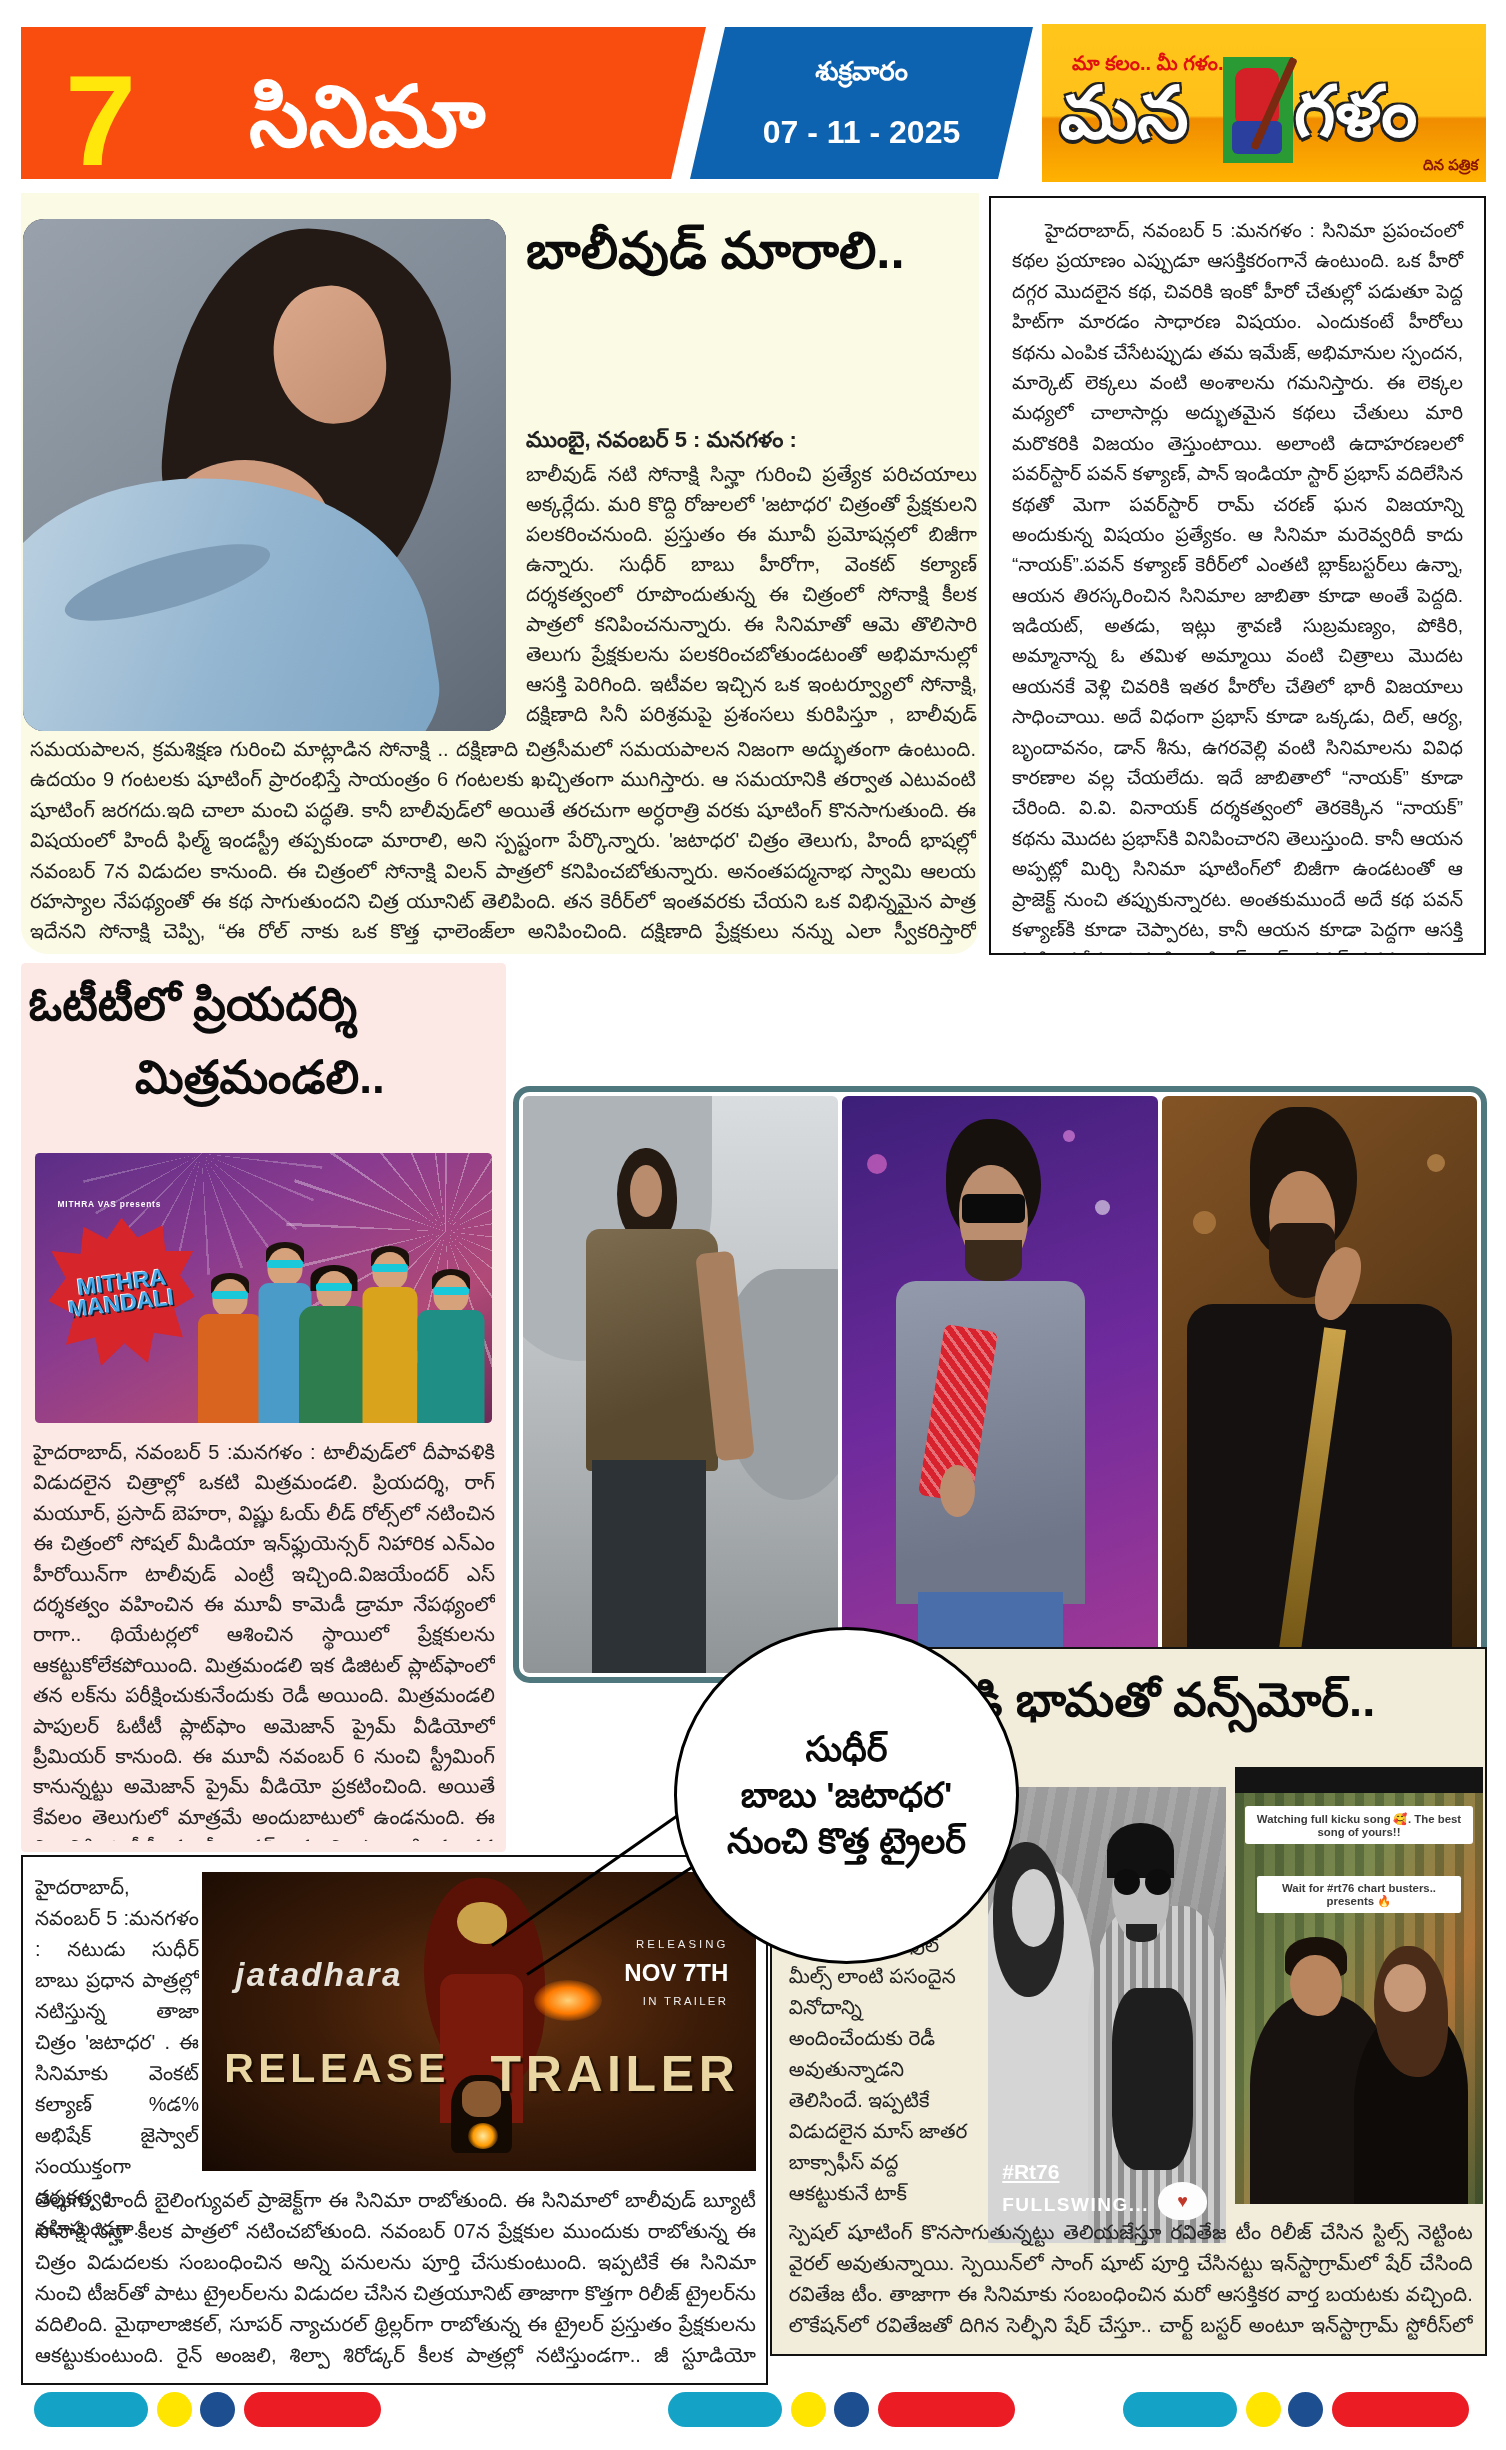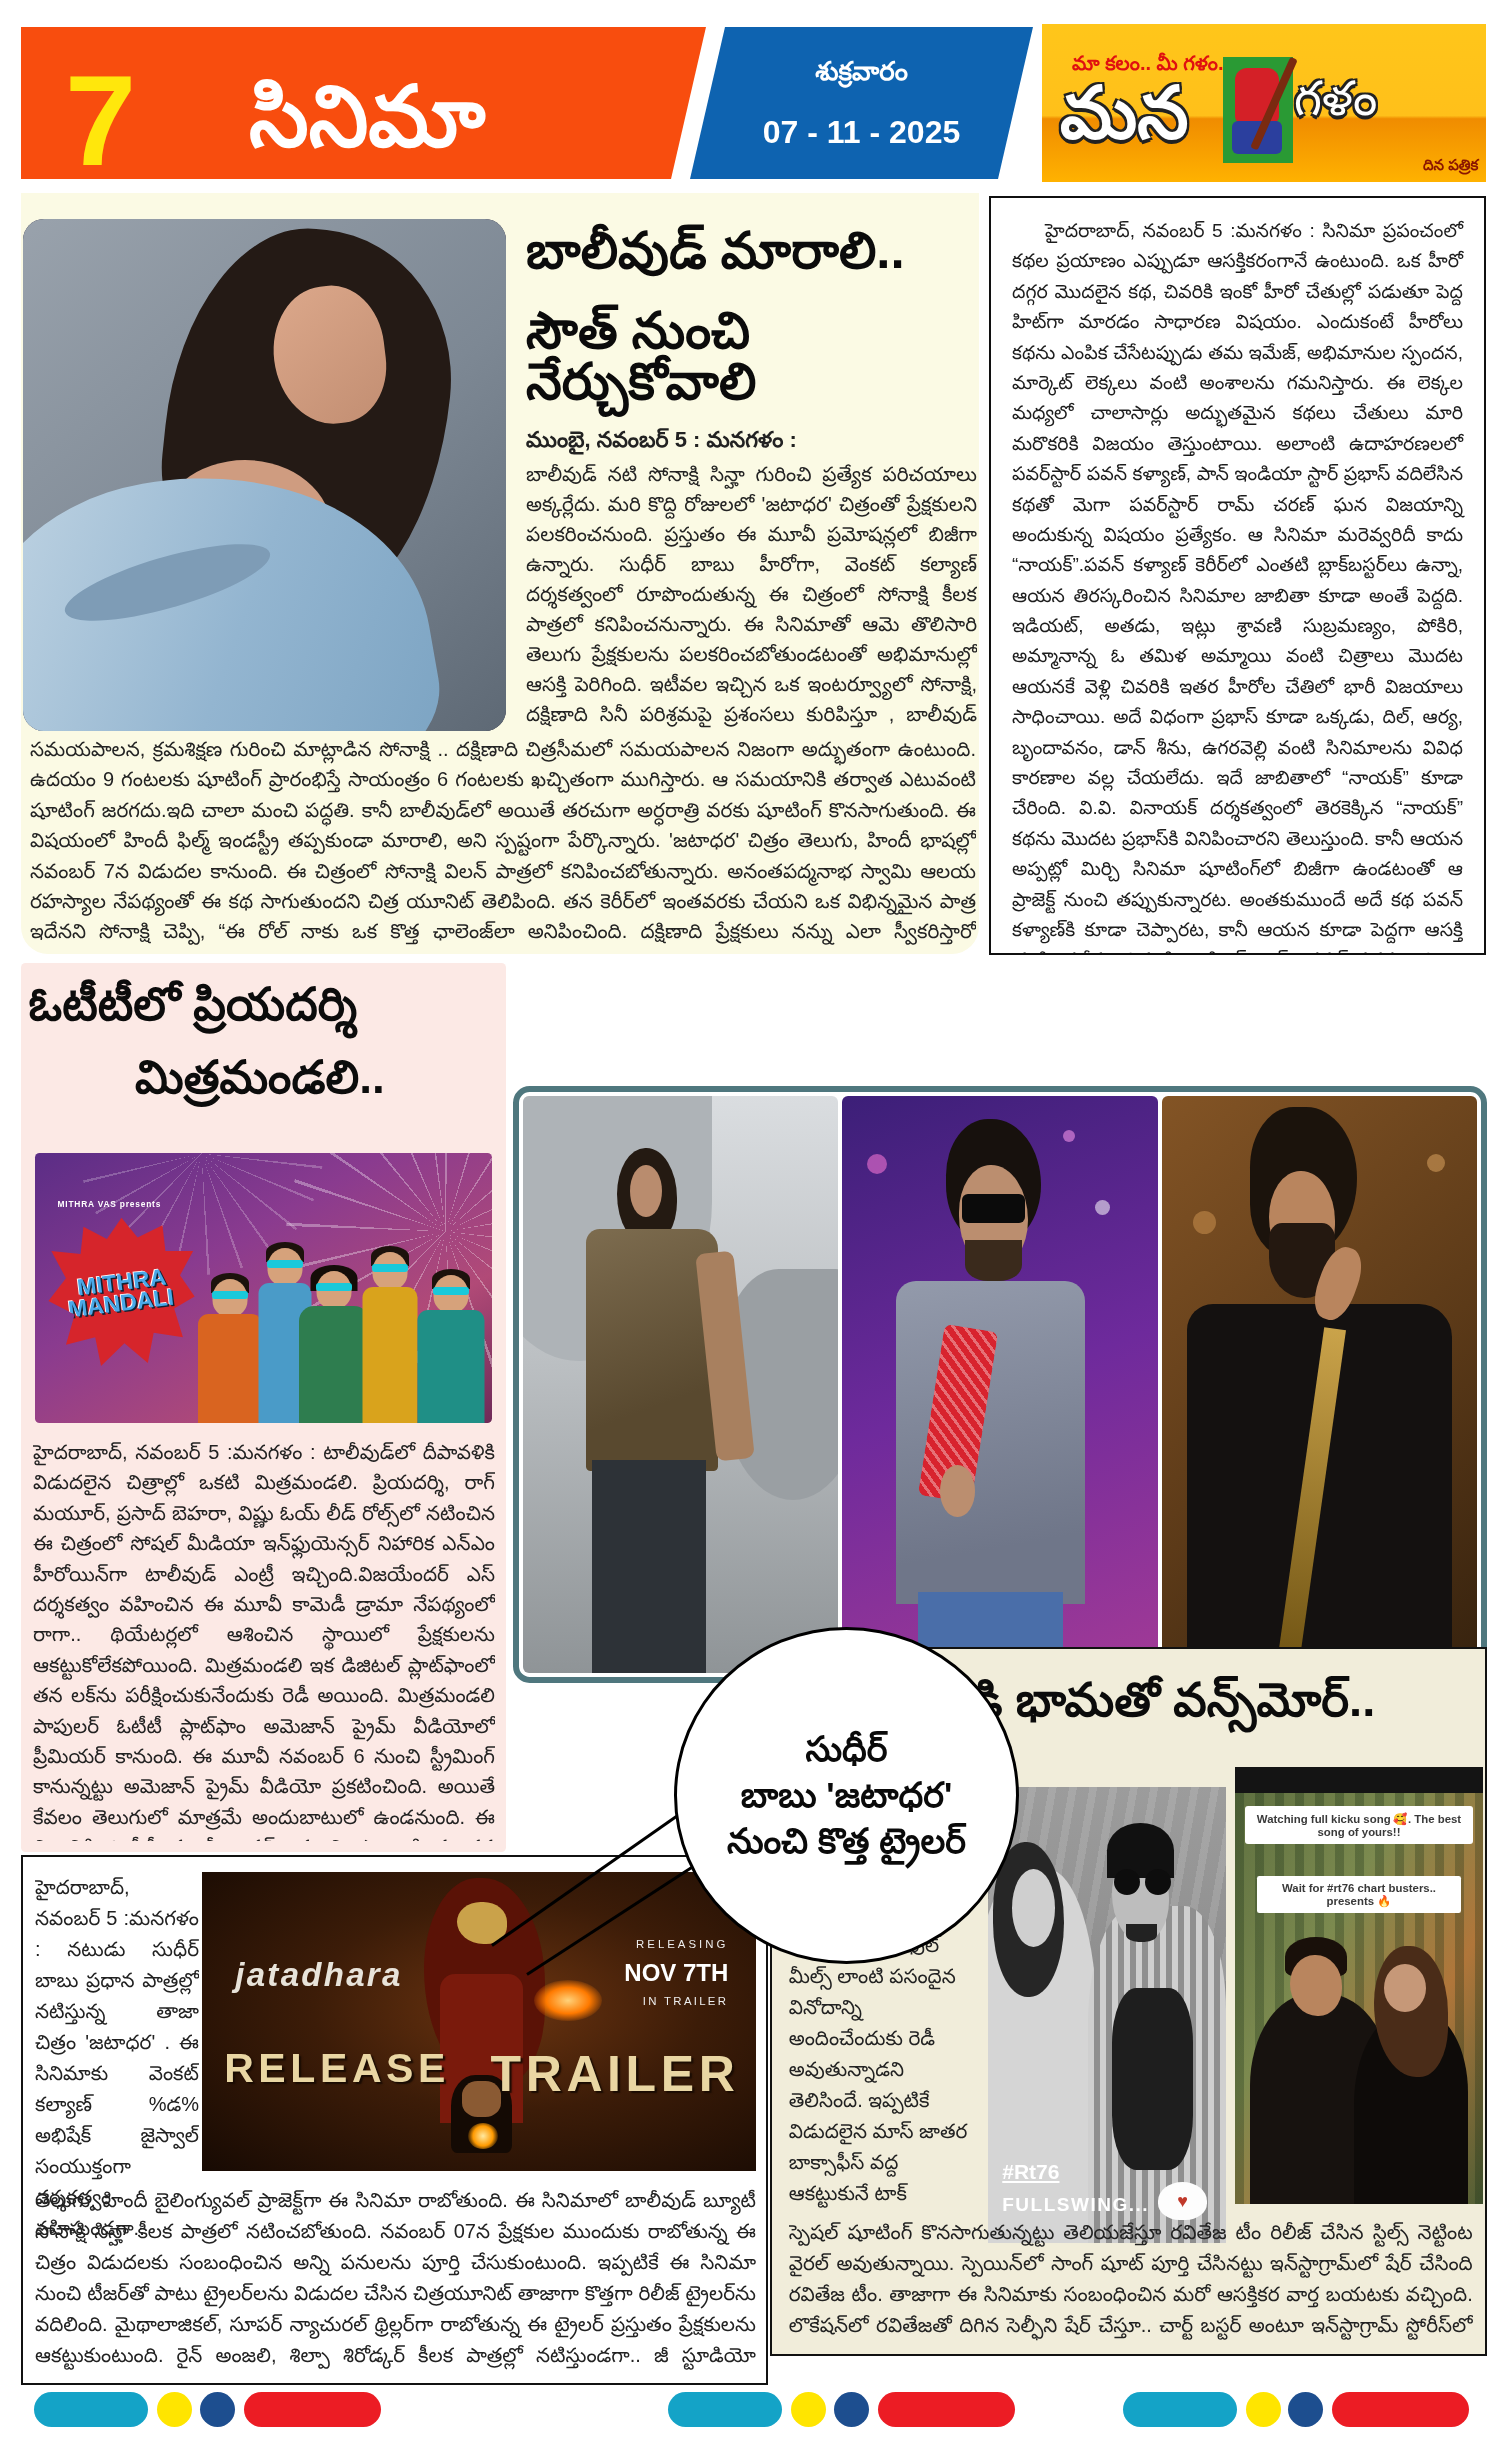--- a/index.html
+++ b/index.html
@@ -17,21 +17,21 @@
   .hdr-blue { left:690px; top:27px; width:343px; height:152px; background:#0e63b0;
               clip-path:polygon(35px 0,100% 0,calc(100% - 35px) 100%,0 100%);
               display:flex; flex-direction:column; align-items:center; justify-content:center; gap:21px; }
   .hdr-weekday { font-size:26px; font-weight:700; color:#fff; }
   .hdr-date { font-size:32px; font-weight:800; color:#fff; }
   .hdr-logo { left:1042px; top:24px; width:444px; height:158px;
               background:linear-gradient(180deg,#ffc61a 0%,#ffc01a 58%,#f08c00 60%,#ffb200 100%); }
   .logo-tagline { left:30px; top:12px; font-size:20px; font-weight:800; color:#e01010;margin-top:16px; }
   .logo-word1 { left:18px; top:47px; font-size:73px; font-weight:900; color:#fff;
                 text-shadow:-2.3px -2.3px 0 #222,2.3px -2.3px 0 #222,-2.3px 2.3px 0 #222,2.3px 2.3px 0 #222,0 3.8px 0 #222; }
-  .logo-word2 { left:252px; top:47px; font-size:48px; font-weight:400; color:#fff;
+  .logo-word2 { left:252px; top:47px; font-size:71px; font-weight:700; color:#fff;
                 text-shadow:-2.3px -2.3px 0 #222,2.3px -2.3px 0 #222,-2.3px 2.3px 0 #222,2.3px 2.3px 0 #222,0 3.8px 0 #222; }
   .logo-green { left:181px; top:33px; width:70px; height:106px; background:#2a9a34; }
   .fist { left:193px; top:44px; width:44px; height:56px; background:#d42027; border-radius:12px 12px 7.6px 7.6px; }
   .fist-band { left:190px; top:97px; width:50px; height:33px; background:#2b3f9e; border-radius:6px; }
   .pen { left:228px; top:30px; width:7.6px; height:99px; background:#7a2a10; transform:rotate(24deg); border-radius:3px; }
   .logo-sub { right:7.6px; bottom:4.6px; font-size:15px; font-weight:700; color:#8a1500; }
 
   
   .art1 { left:21px; top:193px; width:958px; height:761px; background:#fbfae4; border-radius:0 0 27px 27px; }
   .art1-photo { left:1.5px; top:26px; width:483px; height:512px; background:#232038; border-radius:21px; overflow:hidden; }
@@ -216,21 +216,20 @@
     <div class="abs art1-photo">
       <div class="abs ph1-bg"></div>
       <div class="abs ph1-hair"></div>
       <div class="abs ph1-back"></div>
       <div class="abs ph1-face"></div>
       <div class="abs ph1-jacket"></div>
       <div class="abs ph1-fold"></div>
     </div>
   </div>
   <div class="abs art1-h1 heavy">బాలీవుడ్ మారాలి..</div>
-  <div class="abs art1-h2 heavy">సౌత్ నుంచి నేర్చుకోవాలి</div>
   <div class="abs art1-date">ముంబై, నవంబర్ 5 : మనగళం  :</div>
   <div class="abs art1-bodycol jt">బాలీవుడ్ నటి సోనాక్షి సిన్హా గురించి ప్రత్యేక పరిచయాలు అక్కర్లేదు. మరి కొద్ది రోజులలో 'జటాధర' చిత్రంతో ప్రేక్షకులని పలకరించనుంది. ప్రస్తుతం ఈ మూవీ ప్రమోషన్లలో బిజీగా ఉన్నారు. సుధీర్ బాబు హీరోగా, వెంకట్ కల్యాణ్ దర్శకత్వంలో రూపొందుతున్న ఈ చిత్రంలో సోనాక్షి కీలక పాత్రలో కనిపించనున్నారు. ఈ సినిమాతో ఆమె తొలిసారి తెలుగు ప్రేక్షకులను పలకరించబోతుండటంతో అభిమానుల్లో ఆసక్తి పెరిగింది. ఇటీవల ఇచ్చిన ఒక ఇంటర్వ్యూలో సోనాక్షి, దక్షిణాది సినీ పరిశ్రమపై ప్రశంసలు కురిపిస్తూ , బాలీవుడ్ కూడా కొన్ని అంశాల్లో మారాల్సిన అవసరం ఉందని స్పష్టం చేశారు.నేను ఇంతకుముందు తమిళ సినిమా 'లింగ' లో నటించాను. చాలా ఏళ్ల తర్వాత ఇప్పుడు 'జటాధర' చిత్రంతో తెలుగు ప్రేక్షకుల ముందుకు వస్తున్నాను. నిజానికి సౌత్ ఇండస్ట్రీలో పనిచేయాలన్న ఆసక్తి నాకు ఎప్పటినుంచో ఉంది. కానీ వరుస షూటింగ్స్, డేట్స్ సర్దుబాటు సమస్యల వల్ల ఇప్పటివరకు సాధ్యపడలేదు అని సోనాక్షి తెలిపారు. సౌత్ ఫిల్మ్ ఇండస్ట్రీలో ఉన్న</div>
   <div class="abs art1-bodyfull jt">సమయపాలన, క్రమశిక్షణ గురించి మాట్లాడిన సోనాక్షి .. దక్షిణాది చిత్రసీమలో సమయపాలన నిజంగా అద్భుతంగా ఉంటుంది. ఉదయం 9 గంటలకు షూటింగ్ ప్రారంభిస్తే సాయంత్రం 6 గంటలకు ఖచ్చితంగా ముగిస్తారు. ఆ సమయానికి తర్వాత ఎటువంటి షూటింగ్ జరగదు.ఇది చాలా మంచి పద్ధతి. కానీ బాలీవుడ్‌లో అయితే తరచుగా అర్ధరాత్రి వరకు షూటింగ్ కొనసాగుతుంది. ఈ విషయంలో హిందీ ఫిల్మ్ ఇండస్ట్రీ తప్పకుండా మారాలి, అని స్పష్టంగా పేర్కొన్నారు. 'జటాధర' చిత్రం తెలుగు, హిందీ భాషల్లో నవంబర్ 7న విడుదల కానుంది. ఈ చిత్రంలో సోనాక్షి విలన్ పాత్రలో కనిపించబోతున్నారు. అనంతపద్మనాభ స్వామి ఆలయ రహస్యాల నేపథ్యంతో ఈ కథ సాగుతుందని చిత్ర యూనిట్ తెలిపింది. తన కెరీర్‌లో ఇంతవరకు చేయని ఒక విభిన్నమైన పాత్ర ఇదేనని సోనాక్షి చెప్పి, “ఈ రోల్ నాకు ఒక కొత్త ఛాలెంజ్‌లా అనిపించింది. దక్షిణాది ప్రేక్షకులు నన్ను ఎలా స్వీకరిస్తారో తెలుసుకోవడానికి ఎంతో ఆసక్తిగా ఎదురుచూస్తున్నాను” అని అన్నారు. ఈ చిత్రం ద్వారా సోనాక్షి సిన్హా టాలీవుడ్ ప్రేక్షకులను ఆకట్టుకుంటుందా? అనే ఆసక్తి ఫిల్మ్ సర్కిల్స్‌లో పెరిగిపోయింది.</div>
 
   <div class="abs art2 jt">
     <p>హైదరాబాద్, నవంబర్ 5 :మనగళం : సినిమా ప్రపంచంలో కథల ప్రయాణం ఎప్పుడూ ఆసక్తికరంగానే ఉంటుంది. ఒక హీరో దగ్గర మొదలైన కథ, చివరికి ఇంకో హీరో చేతుల్లో పడుతూ పెద్ద హిట్‌గా మారడం సాధారణ విషయం. ఎందుకంటే హీరోలు కథను ఎంపిక చేసేటప్పుడు తమ ఇమేజ్, అభిమానుల స్పందన, మార్కెట్ లెక్కలు వంటి అంశాలను గమనిస్తారు. ఈ లెక్కల మధ్యలో చాలాసార్లు అద్భుతమైన కథలు చేతులు మారి మరొకరికి విజయం తెస్తుంటాయి. అలాంటి ఉదాహరణలలో పవర్‌స్టార్ పవన్ కళ్యాణ్, పాన్ ఇండియా స్టార్ ప్రభాస్ వదిలేసిన కథతో మెగా పవర్‌స్టార్ రామ్ చరణ్ ఘన విజయాన్ని అందుకున్న విషయం ప్రత్యేకం. ఆ సినిమా మరెవ్వరిదీ కాదు “నాయక్”.పవన్ కళ్యాణ్ కెరీర్‌లో ఎంతటి బ్లాక్‌బస్టర్‌లు ఉన్నా, ఆయన తిరస్కరించిన సినిమాల జాబితా కూడా అంతే పెద్దది. ఇడియట్, అతడు, ఇట్లు శ్రావణి సుబ్రమణ్యం, పోకిరి, అమ్మానాన్న ఓ తమిళ అమ్మాయి వంటి చిత్రాలు మొదట ఆయనకే వెళ్లి చివరికి ఇతర హీరోల చేతిలో భారీ విజయాలు సాధించాయి. అదే విధంగా ప్రభాస్ కూడా ఒక్కడు, దిల్, ఆర్య, బృందావనం, డాన్ శీను, ఉగరవెల్లి వంటి సినిమాలను వివిధ కారణాల వల్ల చేయలేదు. ఇదే జాబితాలో “నాయక్” కూడా చేరింది. వి.వి. వినాయక్ దర్శకత్వంలో తెరకెక్కిన “నాయక్” కథను మొదట ప్రభాస్‌కి వినిపించారని తెలుస్తుంది. కానీ ఆయన అప్పట్లో మిర్చి సినిమా షూటింగ్‌లో బిజీగా ఉండటంతో ఆ ప్రాజెక్ట్ నుంచి తప్పుకున్నారట. అంతకుముందే అదే కథ పవన్ కళ్యాణ్‌కి కూడా చెప్పారట, కానీ ఆయన కూడా పెద్దగా ఆసక్తి చూపించలేదు. చివరికి ఆ స్క్రిప్ట్ రామ్ చరణ్ వద్దకు వెళ్లింది. వినాయక్‌తో కలసి చరణ్ వెంటనే గ్రీన్‌సిగ్నల్ ఇవ్వడంతో “నాయక్” సినిమా రూపుదిద్దుకుంది. ద్విపాత్రాభినయం, మాస్ ఎంటర్‌టైన్‌మెంట్, దేవిశ్రీ ప్రసాద్ సంగీతం కలిసి అద్భుతంగా పనిచేయడంతో “నాయక్” బాక్సాఫీస్ వద్ద భారీ విజయాన్ని సాధించింది. ఇద్దరు స్టార్ హీరోలు తిరస్కరించిన కథ, చివరికి రామ్ చరణ్‌కి ఘన విజయాన్ని అందించడం విశేషమైంది. ఈ చిత్రం చరణ్ కెరీర్‌లోని అత్యంత పెద్ద కమర్షియల్ హిట్లలో ఒకటిగా నిలిచింది. ప్రస్తుతం రామ్ చరణ్ బుచ్చిబాబు సాన దర్శకత్వంలో “పెద్ది” అనే చిత్రాన్ని చేస్తున్నారు. సినీ వర్గాల అంచనా ప్రకారం ఈ సినిమా కూడా చరణ్‌కి మరో భారీ విజయాన్ని తీసుకురాబోతోందని చెప్పవచ్చు.</p>
   </div>
 
   <div class="abs art3">
     <div class="abs art3-h1 heavy">ఓటీటీలో ప్రియదర్శి</div>

